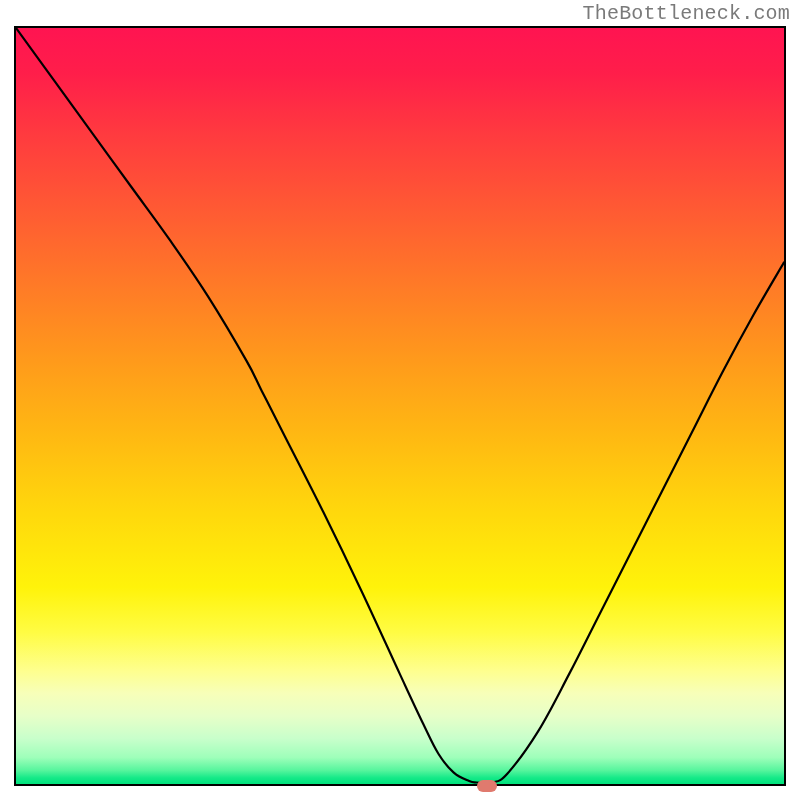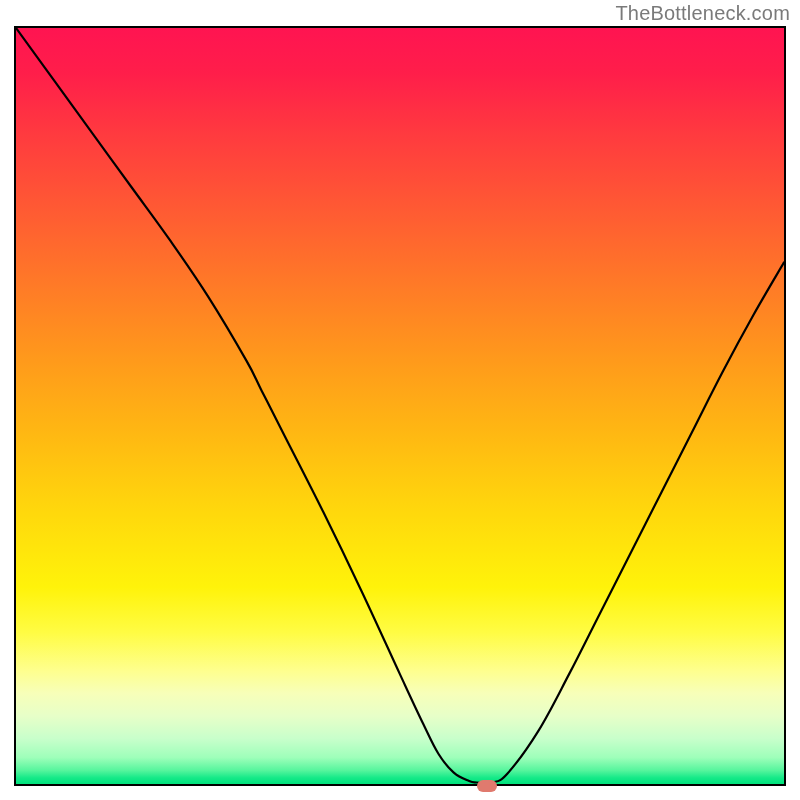--- a/index.html
+++ b/index.html
@@ -2,21 +2,21 @@
 <html><head>
 <meta charset="utf-8">
 <style>
   * { margin: 0; padding: 0; box-sizing: border-box; }
   html, body { width: 800px; height: 800px; overflow: hidden; background: #fff; }
   .wrap { position: relative; width: 800px; height: 800px; }
   .watermark {
     position: absolute;
     top: 2px;
     right: 10px;
-    font-family: Liberation Sans, sans-serif;
+    font-family: Liberation Mono, monospace;
     font-size: 20px;
     color: #7a7a7a;
     font-weight: 500;
     letter-spacing: 0.2px;
     z-index: 10;
   }
   .plot {
     position: absolute;
     left: 14px;
     top: 26px;

